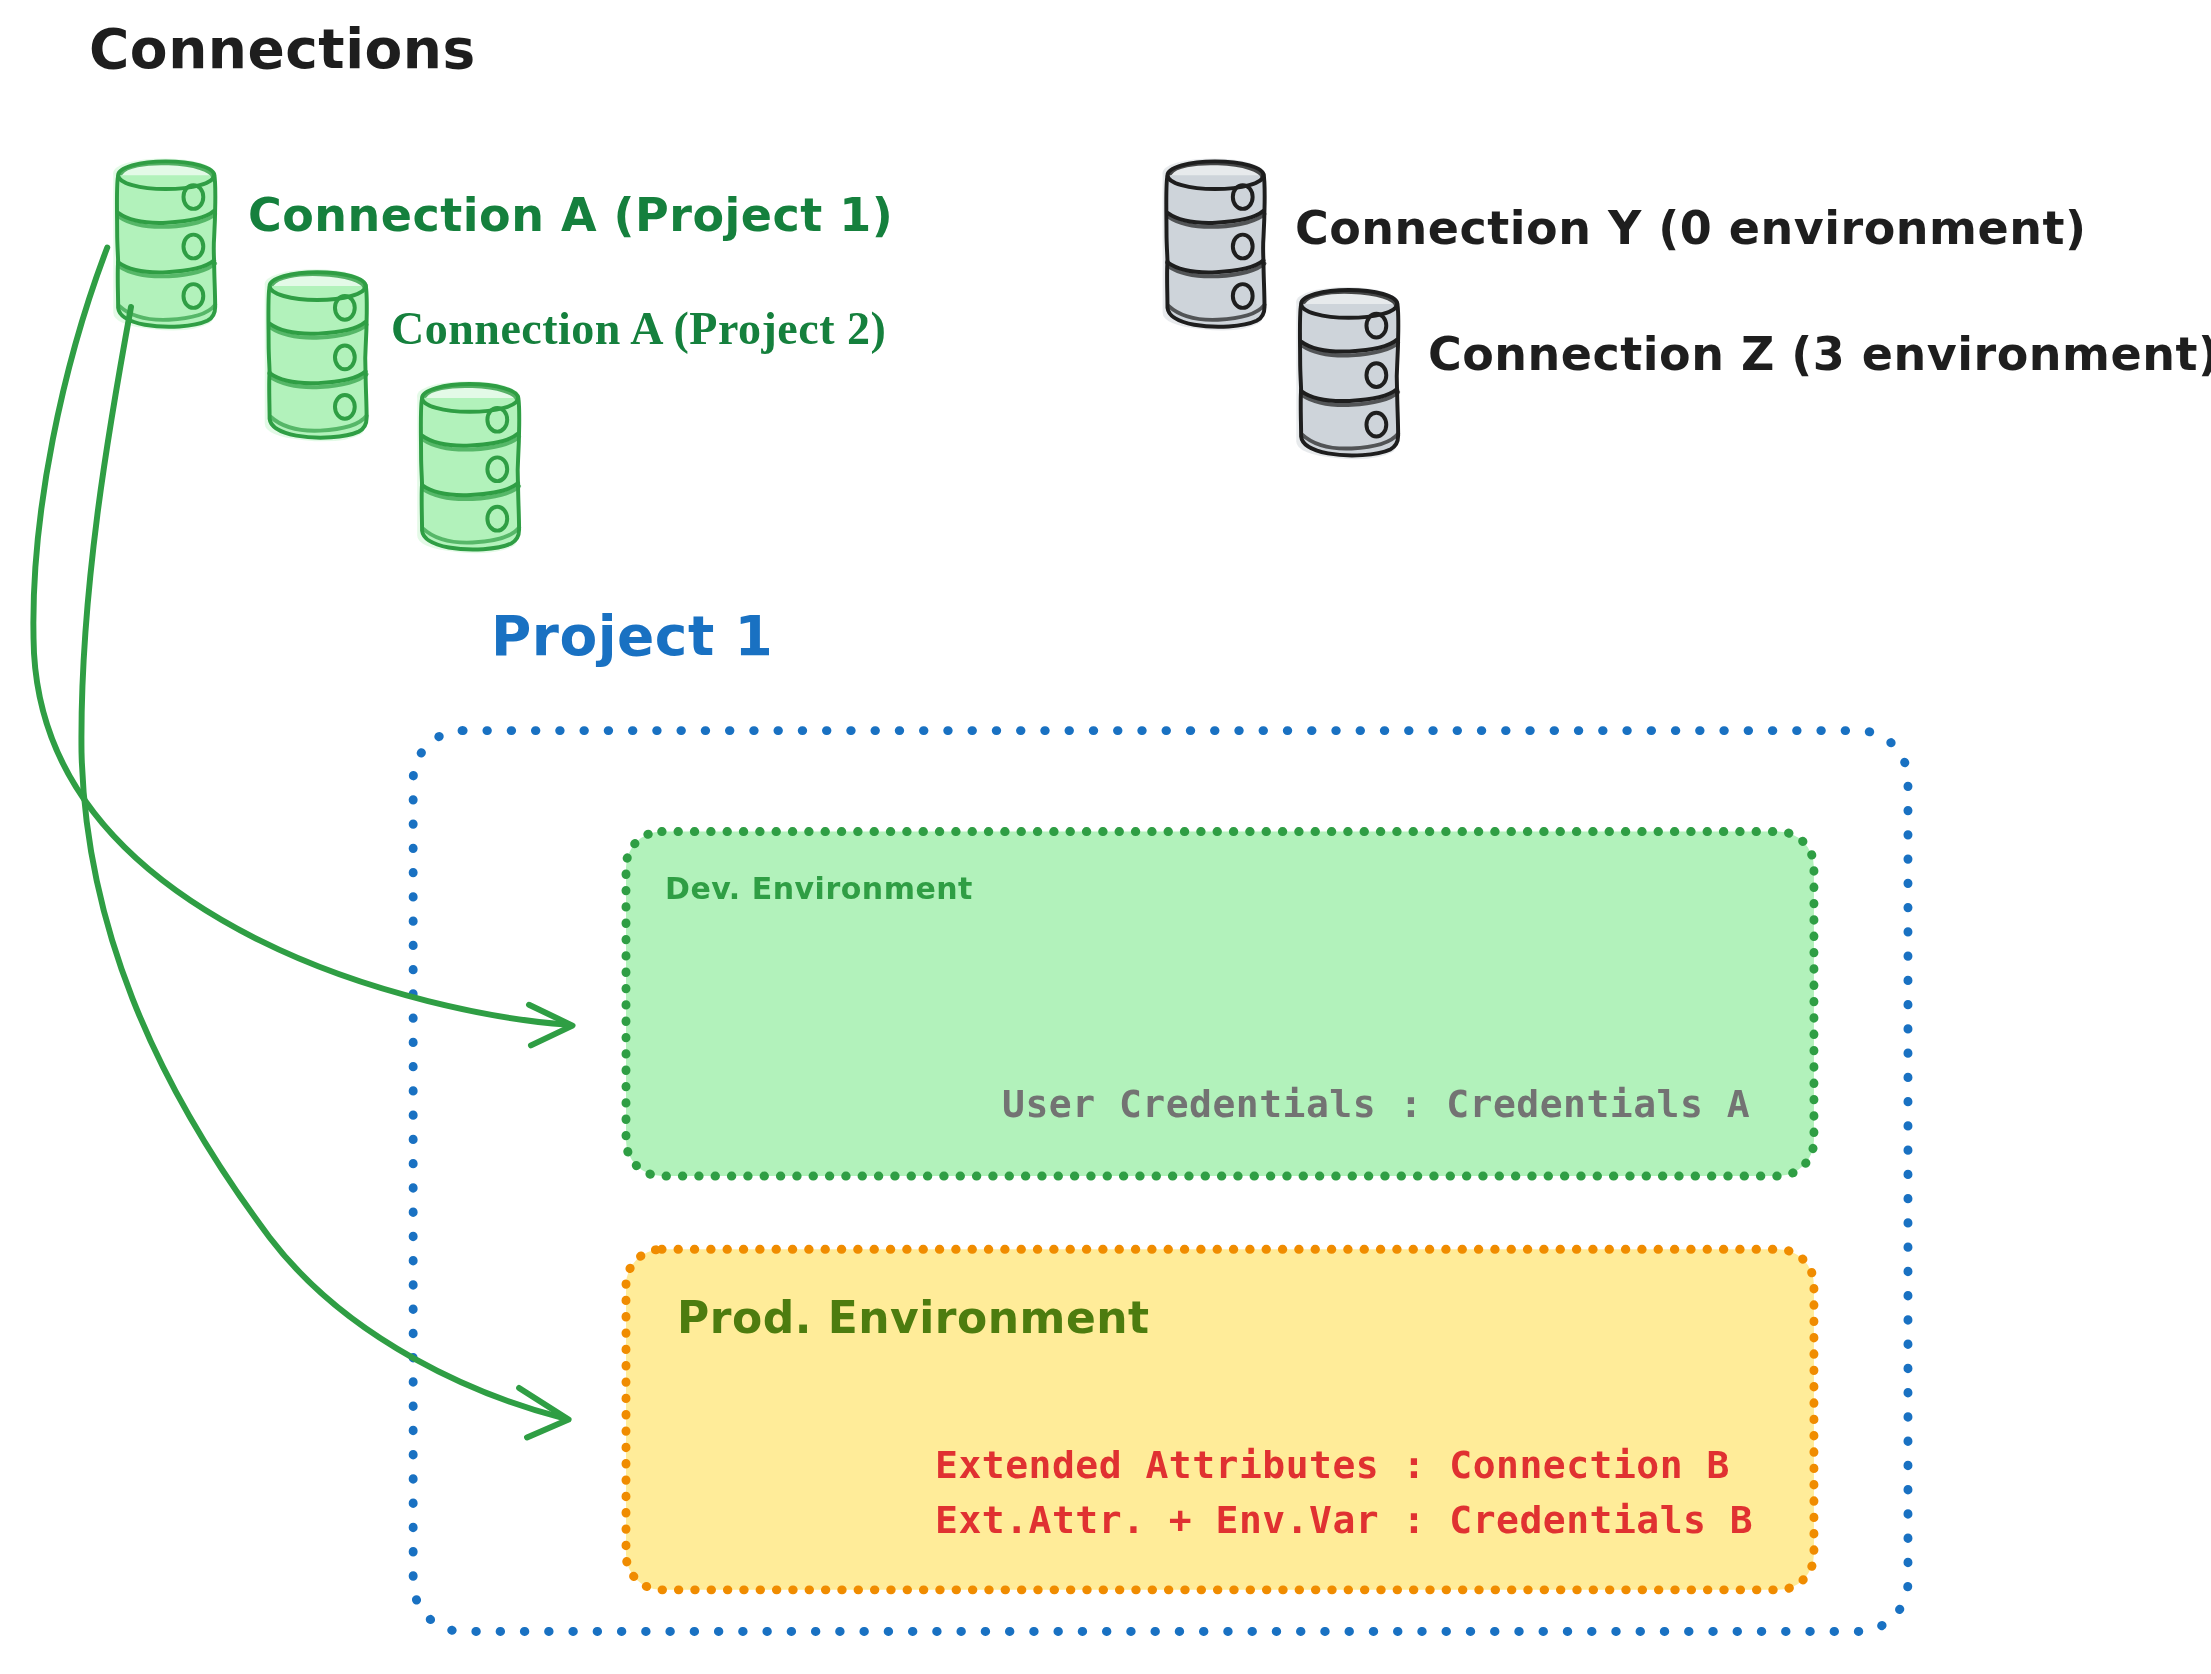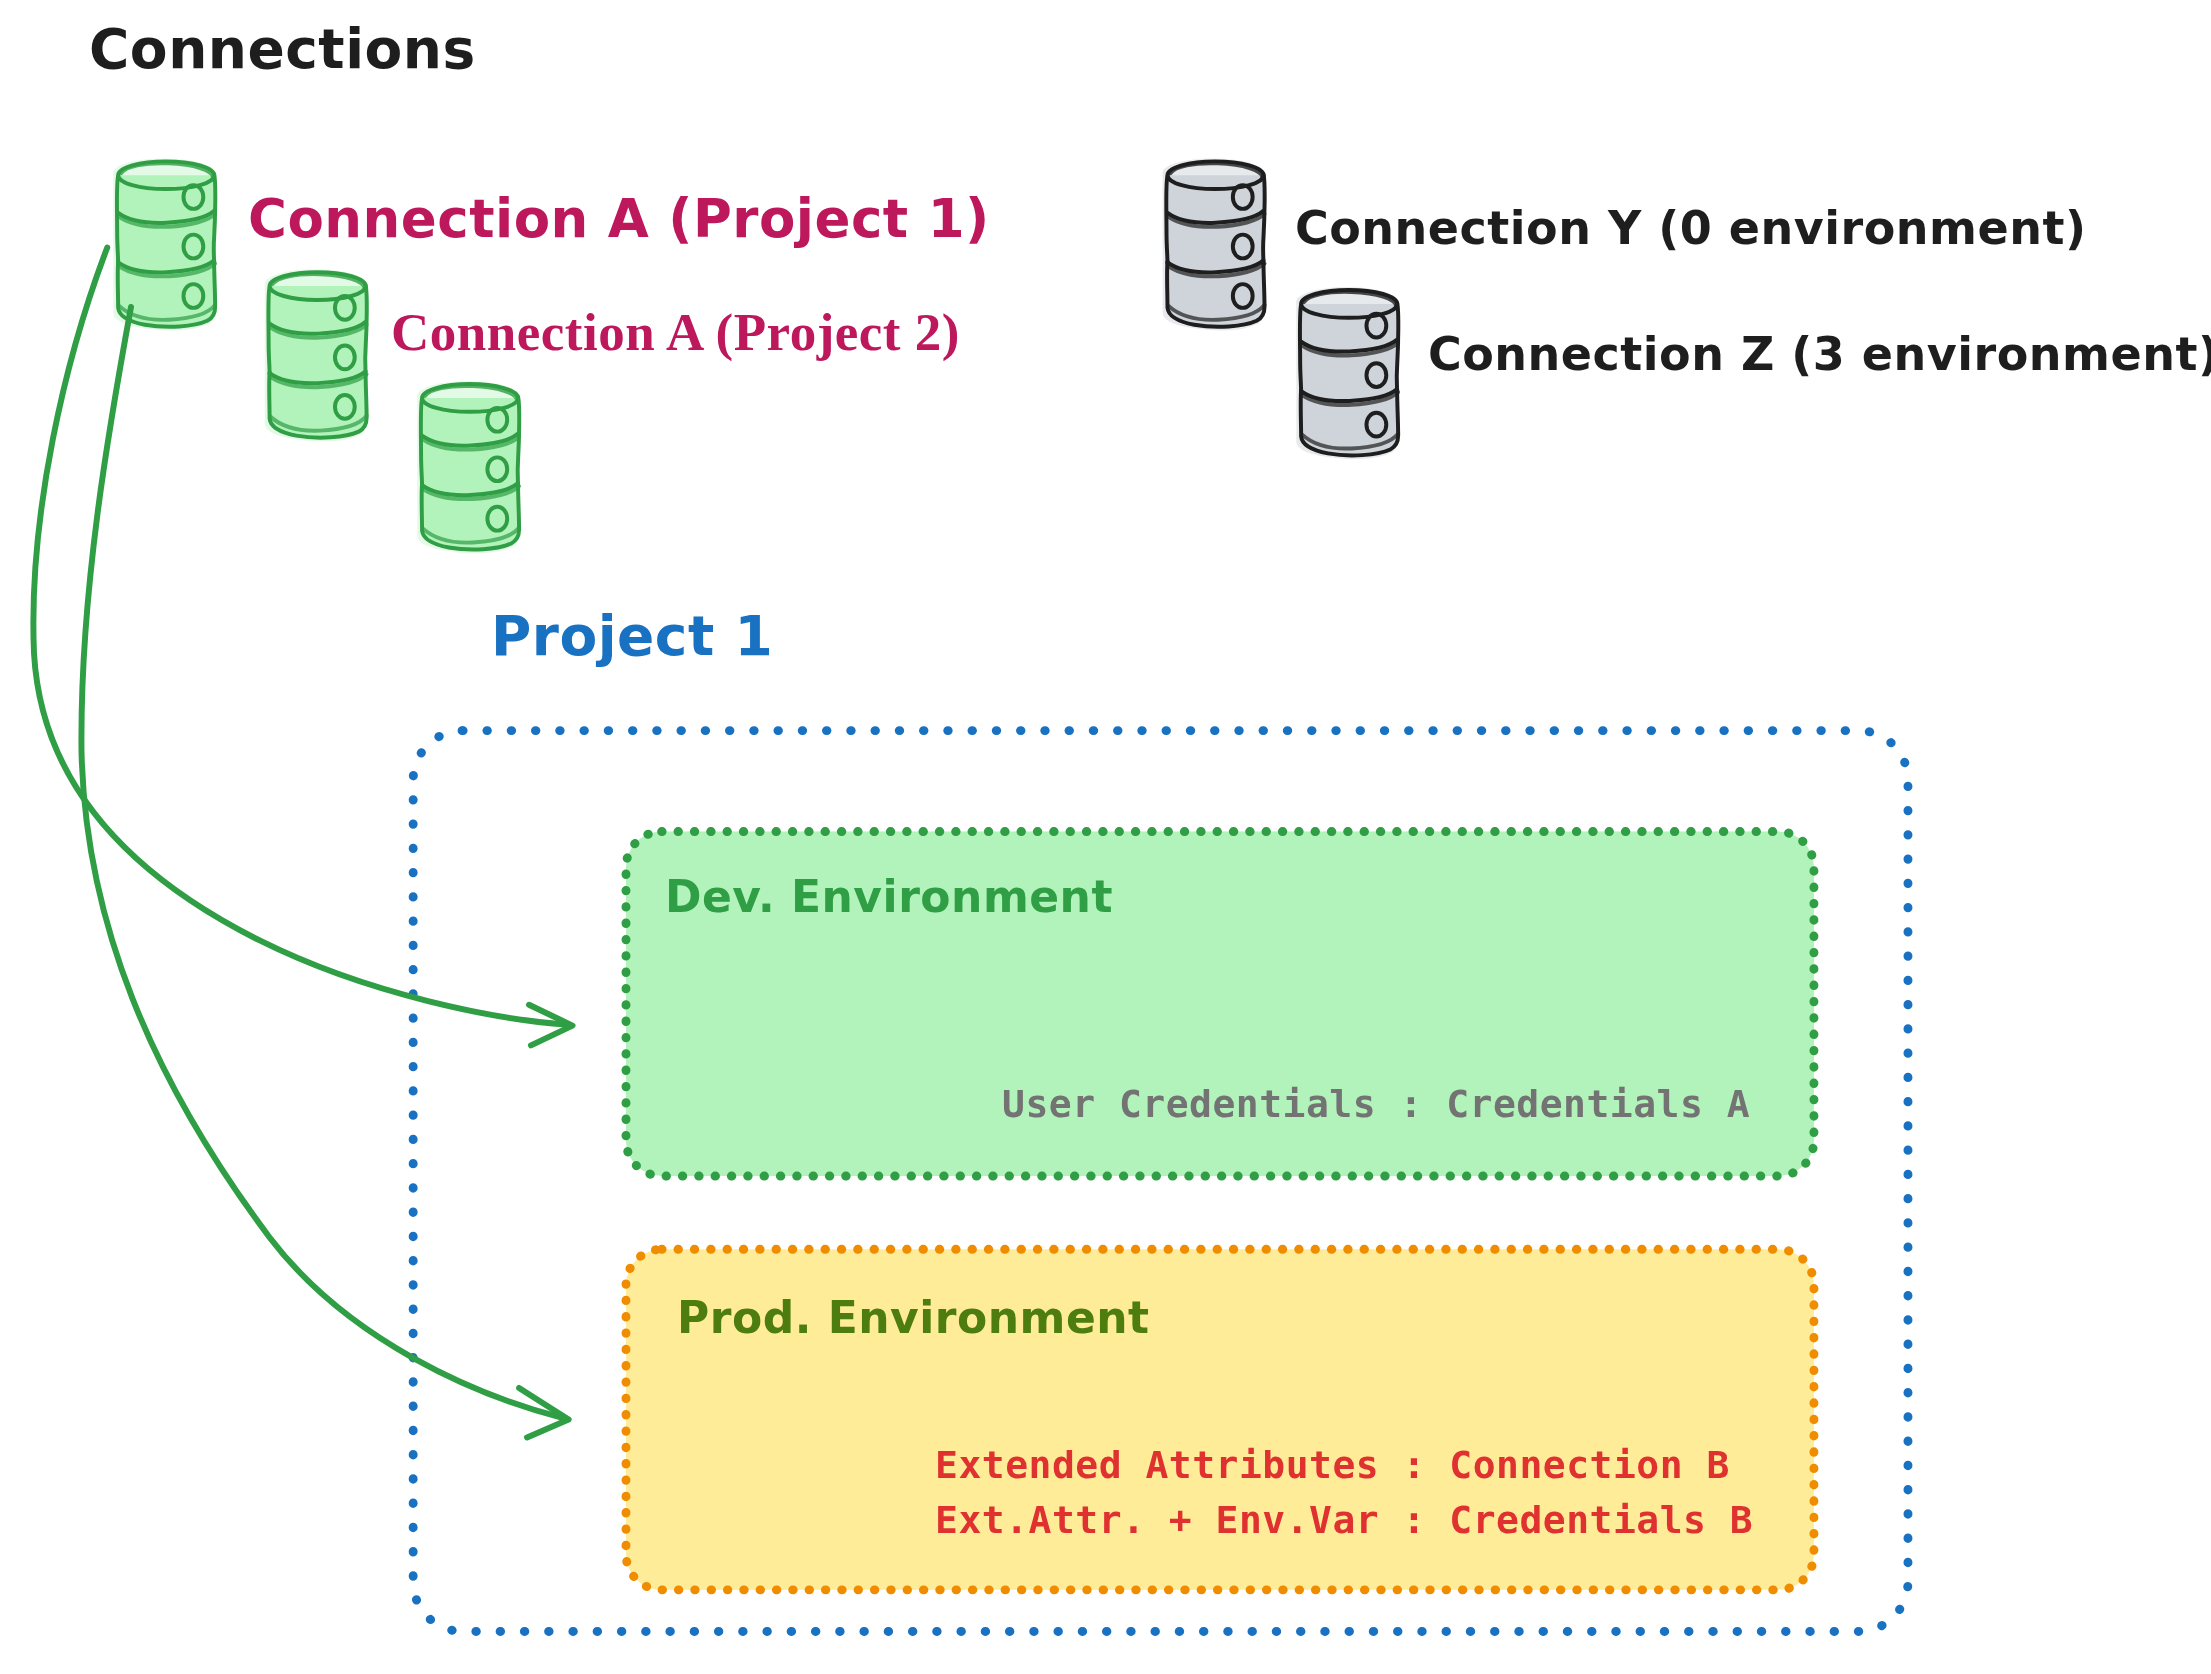--- a/index.html
+++ b/index.html
@@ -41,22 +41,22 @@
     white-space: nowrap;
     user-select: none;
   }
   #title-connections {
     left: 77px;
     top: 17px;
     font-size: 55px;
     color: #1e1e1e;
   }
   .conn-green-label {
-    font-size: 53px;
-    color: #be185d;
+    font-size: 46px;
+    color: #15803d;
   }
   .conn-gray-label {
     font-size: 46px;
     color: #1e1e1e;
   }
   #label-conn-a1 { left: 236px; top: 188px; }
   #label-conn-a2 { left: 379px; top: 302px; font-family: Liberation Serif, serif; }
   #label-conn-a3 { left: 543px; top: 408px; }
   #label-conn-y  { left: 1283px; top: 201px; }
   #label-conn-z  { left: 1416px; top: 327px; }
@@ -64,21 +64,21 @@
   #title-project1 {
     left: 479px;
     top: 604px;
     font-size: 55px;
     color: #1971c2;
   }
 
   #label-dev-env {
     left: 653px;
     top: 871px;
-    font-size: 44px;
+    font-size: 30px;
     color: #2f9e44;
   }
   #label-prod-env {
     left: 665px;
     top: 1292px;
     font-size: 44px;
     color: #4d7c0f;
   }
 
   #dev-credentials {

